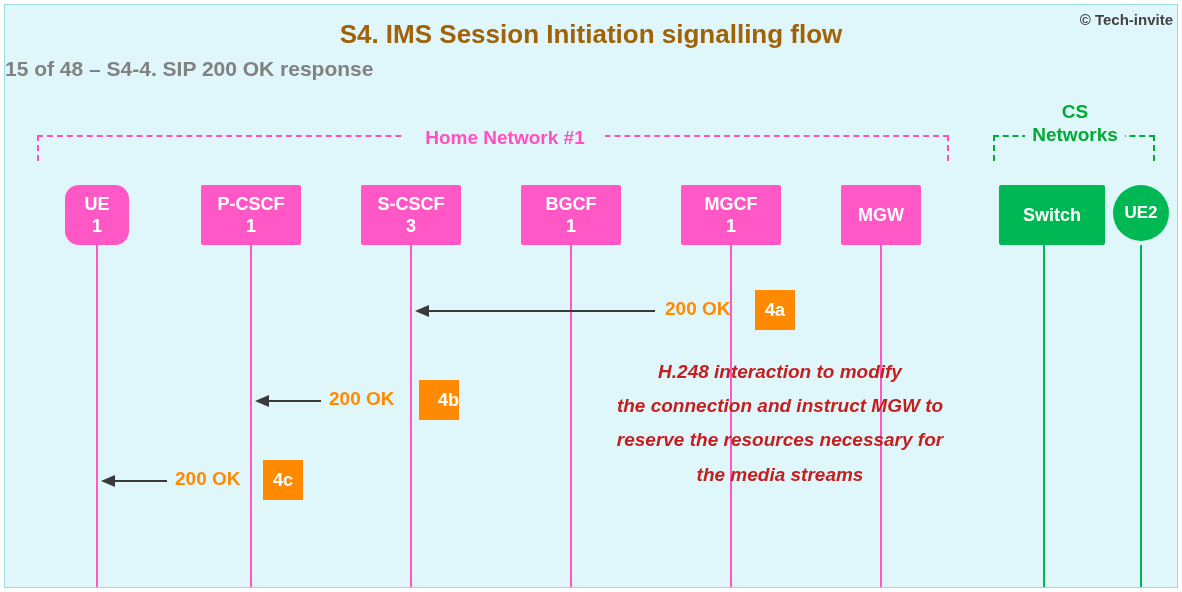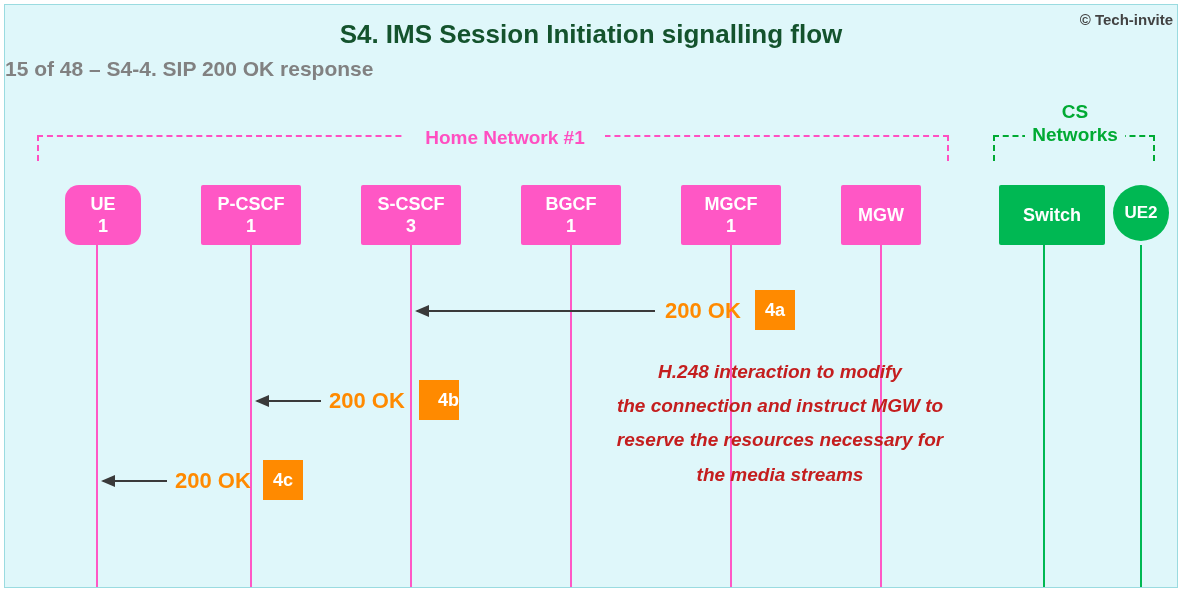--- a/index.html
+++ b/index.html
@@ -22,21 +22,21 @@
     position: absolute;
     top: 6px; right: 4px;
     color: #424242;
     font-size: 15px;
     font-weight: 600;
   }
   .title {
     position: absolute;
     top: 14px; left: 0; width: 100%;
     text-align: center;
-    color: #14532d;
+    color: #a16207;
     font-size: 26px;
     font-weight: 700;
   }
   .subtitle {
     position: absolute;
     top: 52px; left: 0; width: 100%;
     color: #818181;
     font-size: 21px;
     font-weight: 600;
   }
@@ -95,21 +95,21 @@
     left: -2px; top: -5px;
     width: 0; height: 0;
     border-top: 6px solid transparent;
     border-bottom: 6px solid transparent;
     border-right: 14px solid #3a3a3a;
   }
   .msg-label {
     position: absolute;
     color: #ff8a00;
     font-weight: 700;
-    font-size: 22px;
+    font-size: 19px;
   }
   .step {
     position: absolute;
     width: 40px; height: 40px;
     background: #ff8a00;
     color: #fff;
     font-weight: 700;
     font-size: 18px;
     display: flex;
     align-items: center;
@@ -134,21 +134,21 @@
   <div class="title">S4. IMS Session Initiation signalling flow</div>
   <div class="subtitle">15 of 48 – S4-4. SIP 200 OK response</div>
 
   <div class="bracket bracket-home" style="left:32px; width:912px; top:130px;"></div>
   <div class="group-label group-home" style="left:400px; top:122px; width:200px; background:#dff7fa;">Home Network #1</div>
 
   <div class="bracket bracket-cs" style="left:988px; width:162px; top:130px;"></div>
   <div class="group-label group-cs" style="left:1020px; top:96px; width:100px; background:#dff7fa; white-space:pre-line;">CS
 Networks</div>
 
-  <div class="node pink rrect" style="left:60px;  top:180px; width:76px; height:60px;">UE
+  <div class="node pink rrect" style="left:60px;  top:180px; width:64px; height:60px;">UE
 1</div>
   <div class="node pink rect" style="left:196px; top:180px; width:100px;height:60px;">P-CSCF
 1</div>
   <div class="node pink rect" style="left:356px; top:180px; width:100px;height:60px;">S-CSCF
 3</div>
   <div class="node pink rect" style="left:516px; top:180px; width:100px;height:60px;">BGCF
 1</div>
   <div class="node pink rect" style="left:676px; top:180px; width:100px;height:60px;">MGCF
 1</div>
   <div class="node pink rect" style="left:836px; top:180px; width:80px; height:60px;">MGW</div>

